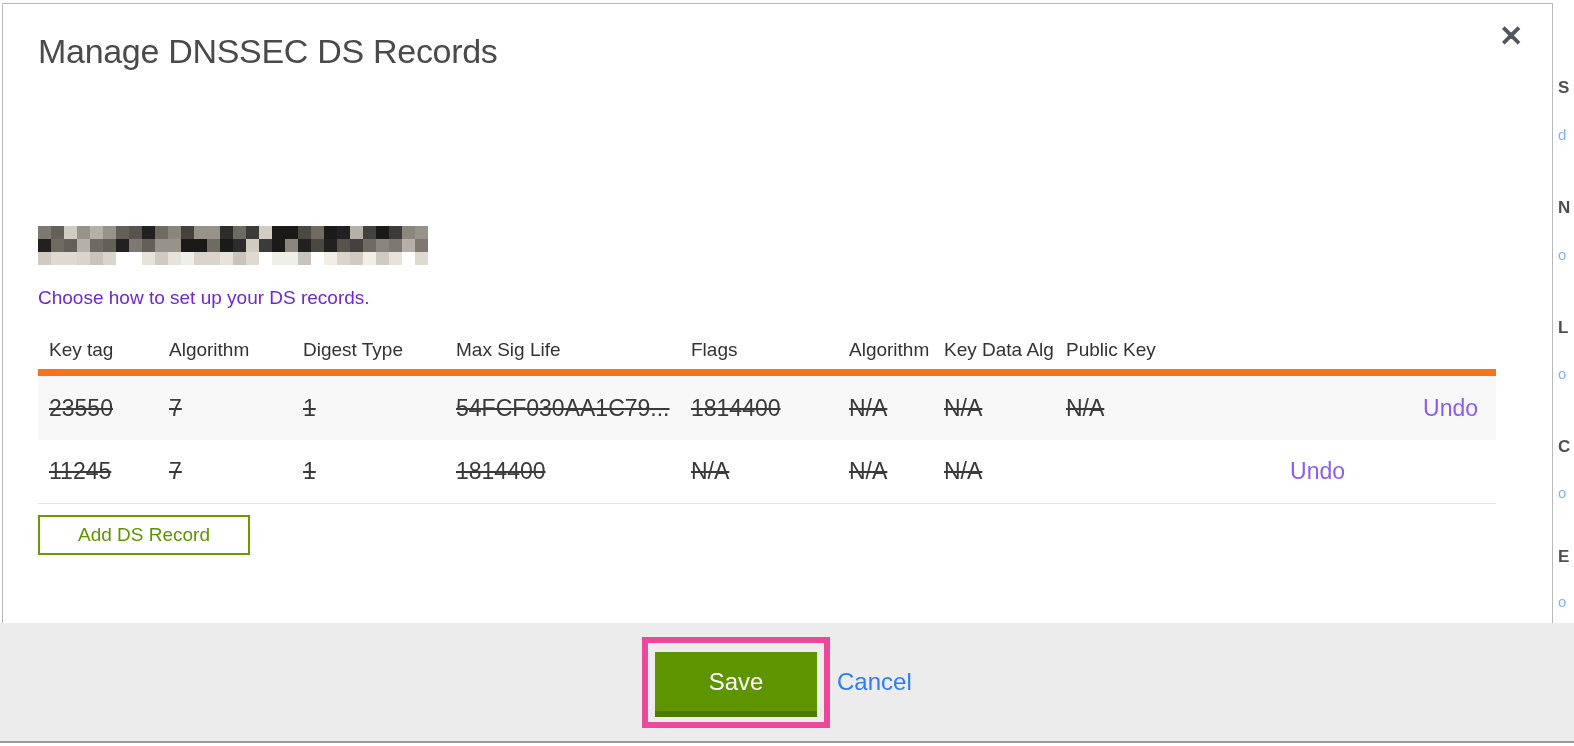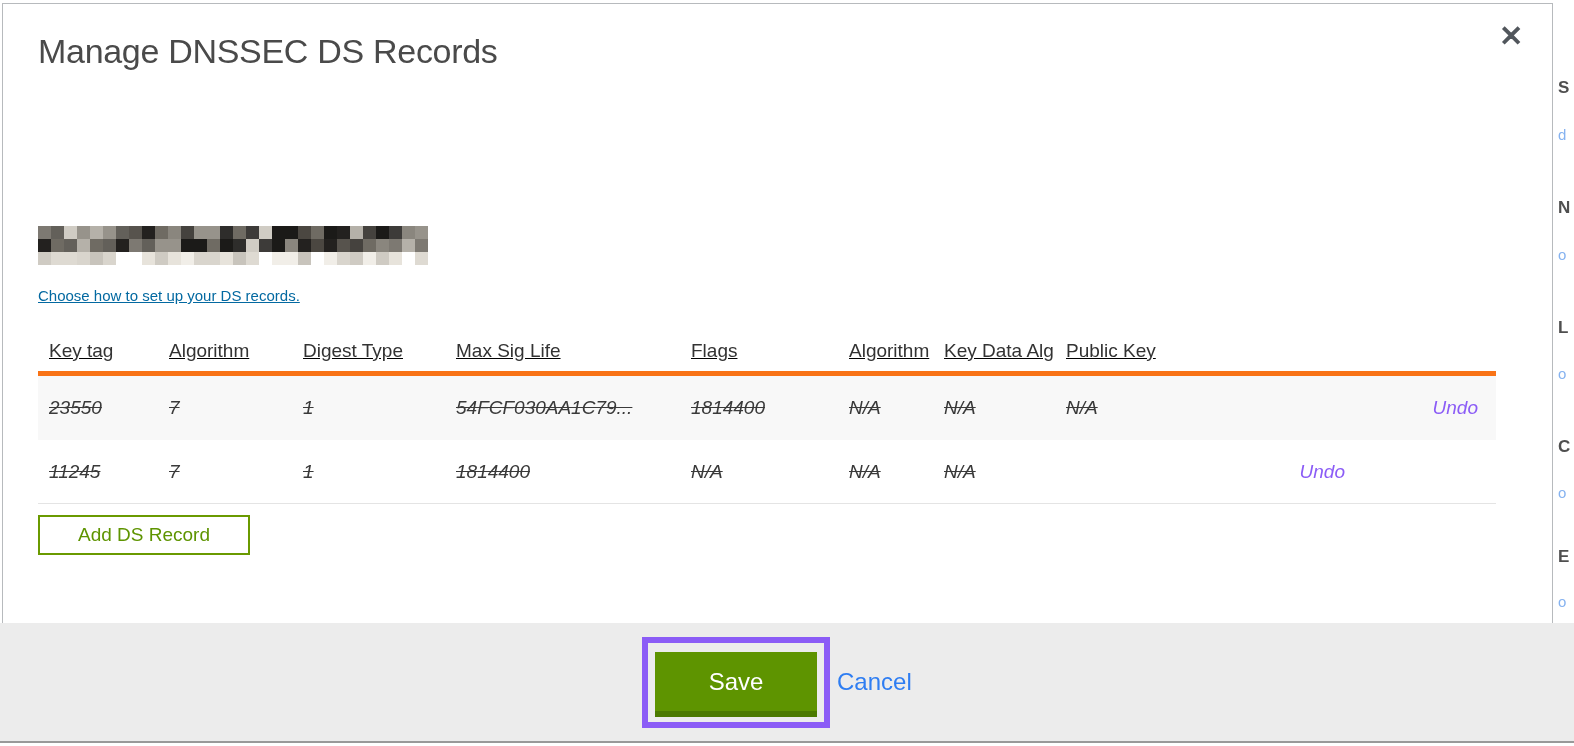--- a/index.html
+++ b/index.html
@@ -30,33 +30,33 @@
   }
 
   
   .mosaic {
     position:absolute; left:35px; top:222px;
     display:grid; grid-template-columns:repeat(30,13px); grid-auto-rows:13px;
   }
 
   .instruction {
     position:absolute; left:35px; top:283px;
-    font-size:15px; color:#0369a1;text-decoration:underline;
+    font-size:19px; color:#6d28d9;
   }
 
   
   .ds-table { position:absolute; left:35px; top:327px; width:1458px; }
   .tgrid {
     display:grid;
     grid-template-columns:120px 134px 153px 235px 158px 95px 122px 168px 140px 1fr;
     align-items:center;
   }
-  .thead { height:45px; border-bottom:5px solid #f97316;text-decoration:underline; }
+  .thead { height:45px; border-bottom:7px solid #f97316; }
   .thead .cell { font-size:19px; color:#333; }
-  .trow { height:64px; font-size:19px; color:#3a3a3a;font-style:italic; }
+  .trow { height:64px; font-size:23px; color:#3a3a3a; }
   .trow.stripe { background:#f8f8f8; }
   .trow.last { border-bottom:1px solid #e4e4e4; }
   .cell { padding-left:11px; white-space:nowrap; overflow:hidden; }
   .cell.struck { text-decoration:line-through; }
   .cell.action { text-align:right; padding-right:18px; }
   .undo-link { color:#8b5cf6; cursor:pointer; text-decoration:none; }
 
   .add-btn {
     position:absolute; left:35px; top:511px;
     width:212px; height:40px;
@@ -69,21 +69,21 @@
   
   .modal-footer {
     position:absolute; left:0; top:623px;
     width:1574px; height:120px;
     background:#ececec;
     border-bottom:2px solid #999;
   }
   .red-box {
     position:absolute; left:642px; top:14px;
     width:188px; height:91px;
-    border:6px solid #8b5cf6;
+    border:6px solid #ec4899;
   }
   .save-btn {
     position:absolute; left:7px; top:9px;
     width:162px; height:65px;
     background:#5e9400; color:#fff;
     border:none; border-bottom:6px solid #4b7a00;
     font-size:24px; font-family:"Liberation Sans", sans-serif;
     cursor:pointer;
   }
   .cancel-link {

